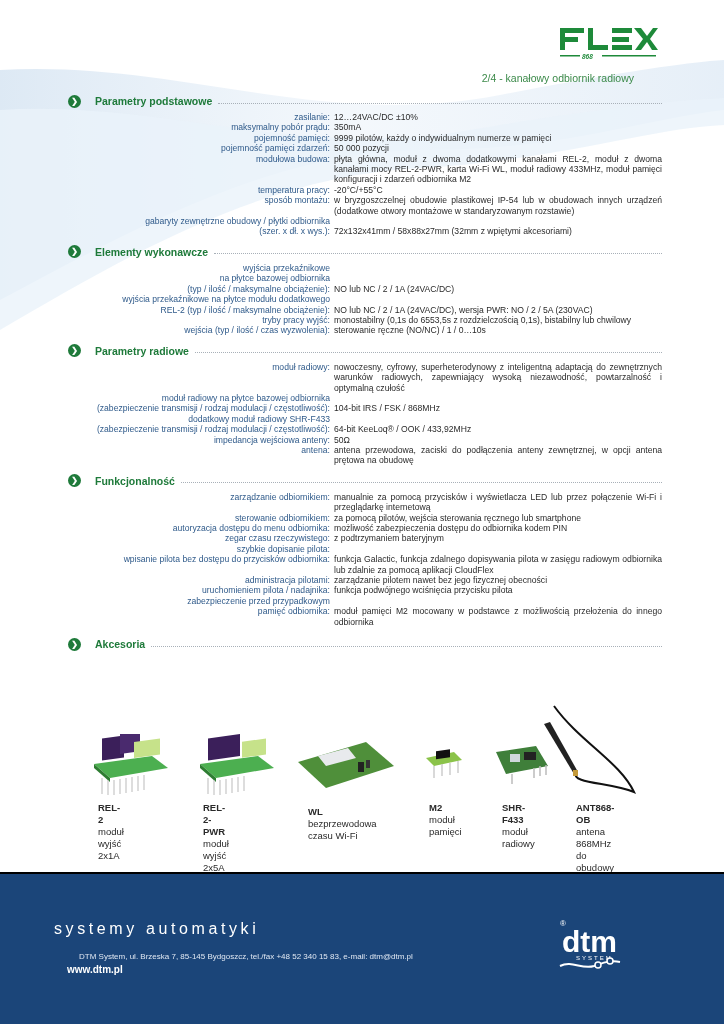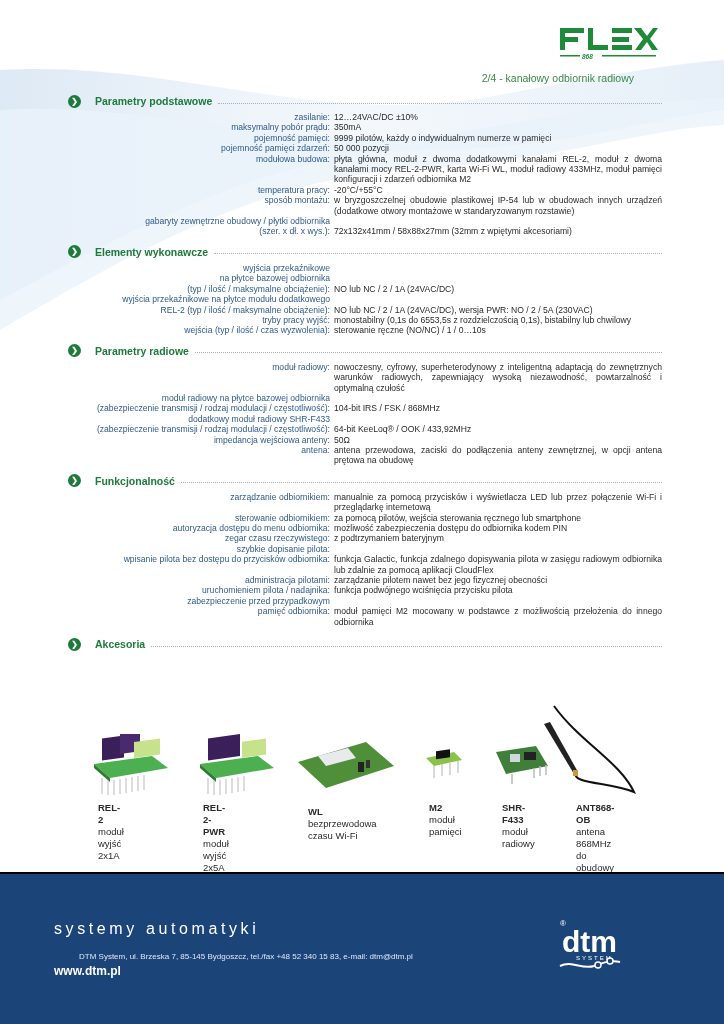--- a/index.html
+++ b/index.html
@@ -19,21 +19,21 @@
   .lbl { width: 266px; text-align: right; color: #2f5a8a; padding-right: 4px; flex: 0 0 auto; }
   .val { flex: 1; color: #2a2a2a; text-align: justify; padding-left: 0; }
   .acc { position: absolute; top: 702px; left: 0; width: 724px; height: 150px; }
   .acc-item { position: absolute; top: 0; }
   .acc-img { position: absolute; }
   .acc-text { position: absolute; font-size: 9.5px; line-height: 12px; color: #2a2a2a; }
   .acc-name { font-weight: bold; }
   .footer { position: absolute; left: 0; top: 872px; width: 724px; height: 152px; background: #1b4579; border-top: 2px solid #000000; }
   .tagline { position: absolute; left: 54px; top: 46px; font-size: 16px; letter-spacing: 3.6px; color: #ffffff; }
   .address { position: absolute; left: 54px; top: 78px; font-size: 8px; color: #dfe7f2; margin-left: 25px; }
-  .www { position: absolute; left: 54px; top: 90px; font-size: 12px; font-weight: bold; color: #ffffff; }
+  .www { position: absolute; left: 67px; top: 90px; font-size: 10px; font-weight: bold; color: #ffffff; }
   .dtm { position: absolute; left: 558px; top: 42px; width: 64px; height: 56px; }
 </style>
 </head>
 <body>
 
 <svg class="swoosh" viewBox="0 0 724 420" preserveAspectRatio="none">
   <defs>
     <linearGradient id="sw1" x1="0" y1="0" x2="1" y2="0">
       <stop offset="0" stop-color="#c9dcee" stop-opacity="0.9"></stop>
       <stop offset="0.5" stop-color="#e4eef8" stop-opacity="0.6"></stop>

